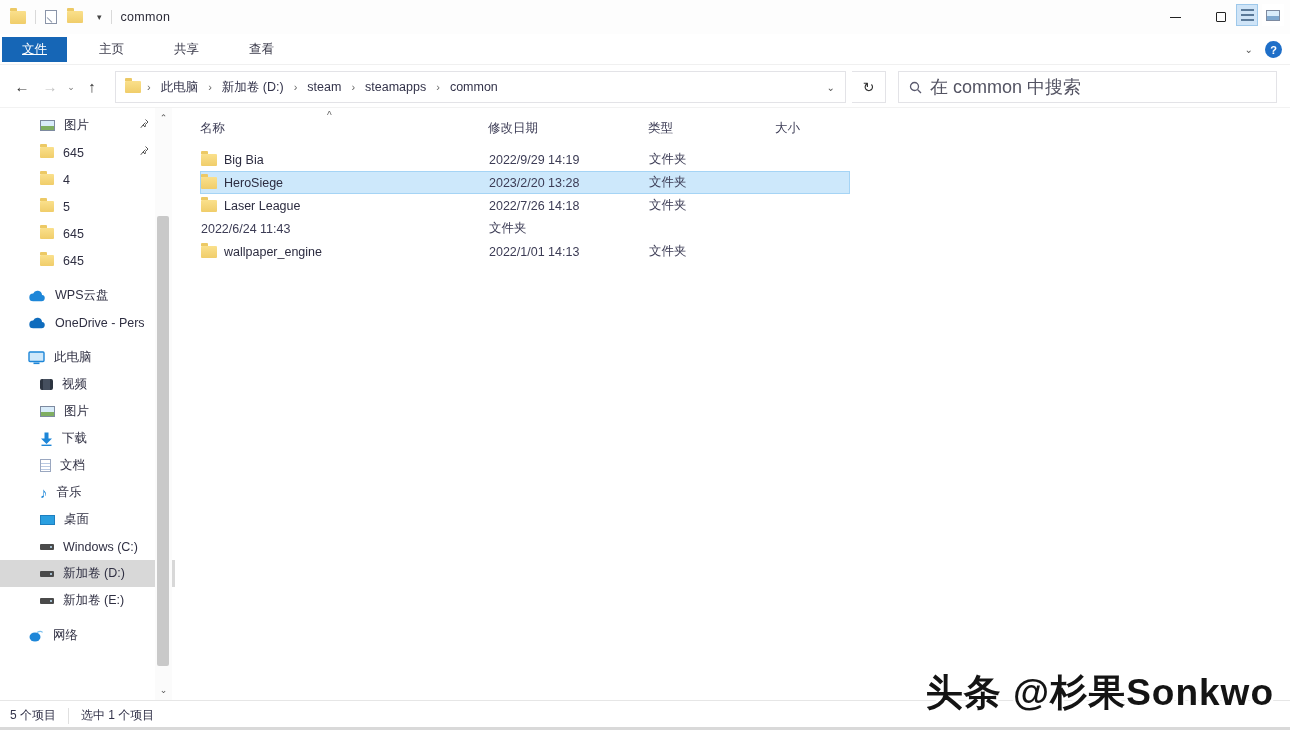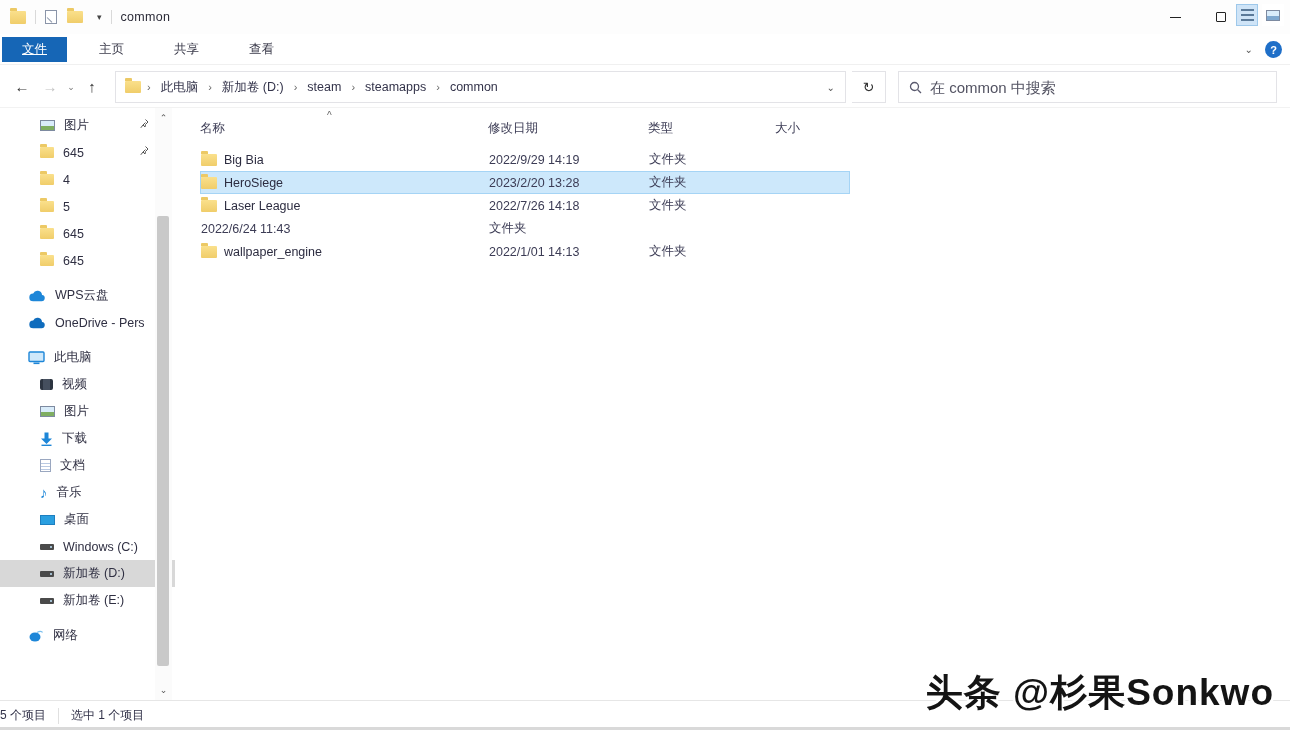--- a/index.html
+++ b/index.html
@@ -34,21 +34,21 @@
   .nav-btn { font-size:15px; color:#333; width:28px; text-align:center; }
   .nav-btn.disabled { color:#c2c2c2; }
   .nav-chev { font-size:9px; color:#777; width:14px; text-align:center; }
   .addr { position:absolute; left:115px; top:5px; width:731px; height:32px; border:1px solid #e3e3e7; background:#fff; display:flex; align-items:center; padding-left:9px; }
   .addr .crumbs { display:flex; align-items:center; font-size:12.5px; color:#33334a; }
   .crumb { padding:0 4px; white-space:nowrap; }
   .crumb-sep { font-size:11px; color:#666; padding:0 6px; }
   .addr-chev { position:absolute; right:10px; font-size:10px; color:#555; }
   .refresh-btn { position:absolute; left:852px; top:5px; width:34px; height:32px; border:1px solid #e3e3e7; border-left:none; display:flex; align-items:center; justify-content:center; font-size:14px; color:#333; background:#fff; }
   .searchbox { position:absolute; left:898px; top:5px; width:379px; height:32px; border:1px solid #e3e3e7; background:#fff; display:flex; align-items:center; padding-left:10px; gap:8px; }
-  .searchbox input { border:none; outline:none; font-size:15px; color:#444; width:300px; font-family:inherit; background:transparent; }
+  .searchbox input { border:none; outline:none; font-size:18px; color:#444; width:300px; font-family:inherit; background:transparent; }
   .searchbox input::placeholder { color:#4a4a5a; opacity:.95; }
 
   
   .sidebar { position:absolute; top:108px; left:0; width:175px; bottom:30px; background:#fff; padding-top:4px; font-size:12.5px; overflow:hidden; }
   .side-item { height:27px; display:flex; align-items:center; gap:9px; padding-left:28px; color:#2f2f42; position:relative; white-space:nowrap; }
   .side-item.child { padding-left:40px; }
   .side-item.qa { padding-left:40px; }
   .side-item.selected { background:#d8d8d8; }
   .side-gap { height:8px; }
   .pin { position:absolute; right:26px; top:7px; }
@@ -65,21 +65,21 @@
   .headers .h-size { padding-left:15px; }
   .rows { position:absolute; top:40px; left:0; right:0; }
   .frow { display:grid; grid-template-columns:288px 160px 112px 90px; margin-left:20px; width:650px; height:23px; align-items:center; font-size:12.5px; color:#33334a; border:1px solid transparent; }
   .frow.selected { background:#cde8fb; border-color:#a5d4f5; }
   .fname { display:flex; align-items:center; gap:7px; font-weight:500; color:#2c2c40; }
   .fdate, .ftype { color:#3c3c55; }
   .fsize { text-align:right; padding-right:46px; color:#3c3c55; }
 
   
   .statusbar { position:absolute; left:0; right:0; bottom:0; height:30px; background:#fff; border-top:1px solid #e6e6e6; display:flex; align-items:center; font-size:12px; color:#33334a; }
-  .sb-count { }
+  .sb-count { margin-left:10px; }
   .sb-div { width:1px; height:16px; background:#e0e0e0; margin:0 12px; }
   .sb-views { position:absolute; right:6px; top:4px; display:flex; gap:4px; z-index:5; }
   .vbtn { width:22px; height:22px; display:flex; align-items:center; justify-content:center; border:1px solid transparent; background:#fff; }
   .vbtn.pressed { background:#cfe4f7; border-color:#9ec8ea; }
   .ic-listlines { width:13px; height:12px; background:repeating-linear-gradient(180deg,#5b7a99 0 2px,transparent 2px 5px); }
   .ic-thumb { width:14px; height:11px; border:1px solid #7d8aa0; background:linear-gradient(180deg,#d9ecfa 55%, #7fa8cf 55%); }
 
   .bottom-edge { position:absolute; left:0; right:0; bottom:0; height:3px; background:#d9d9d9; z-index:6; }
 
   

